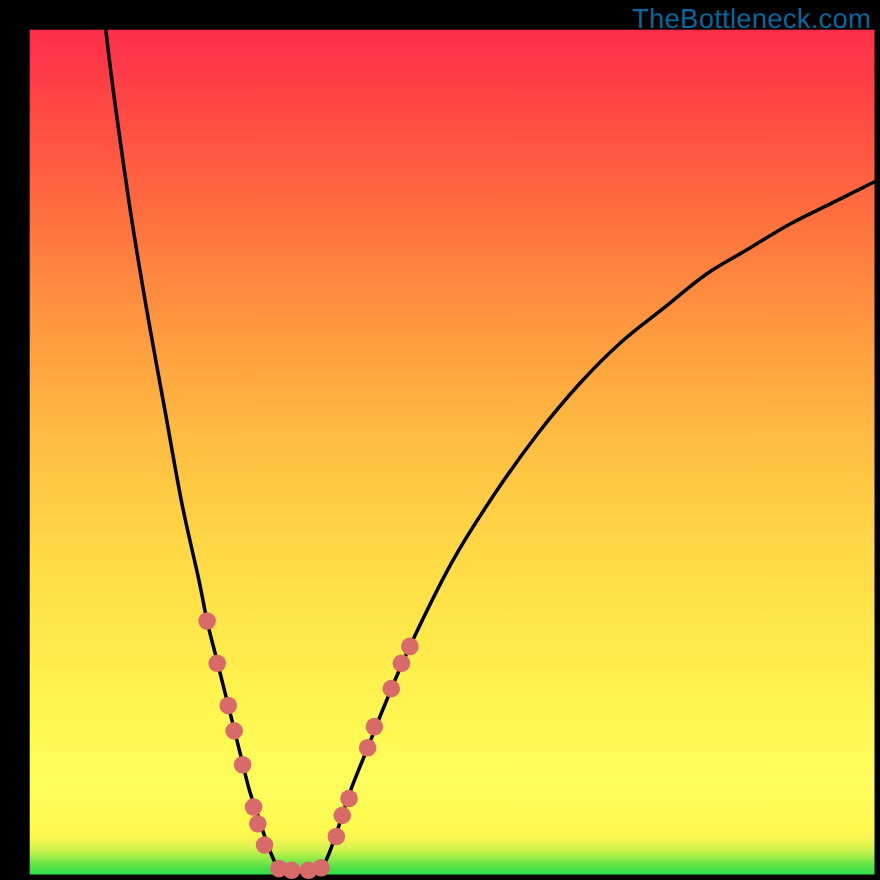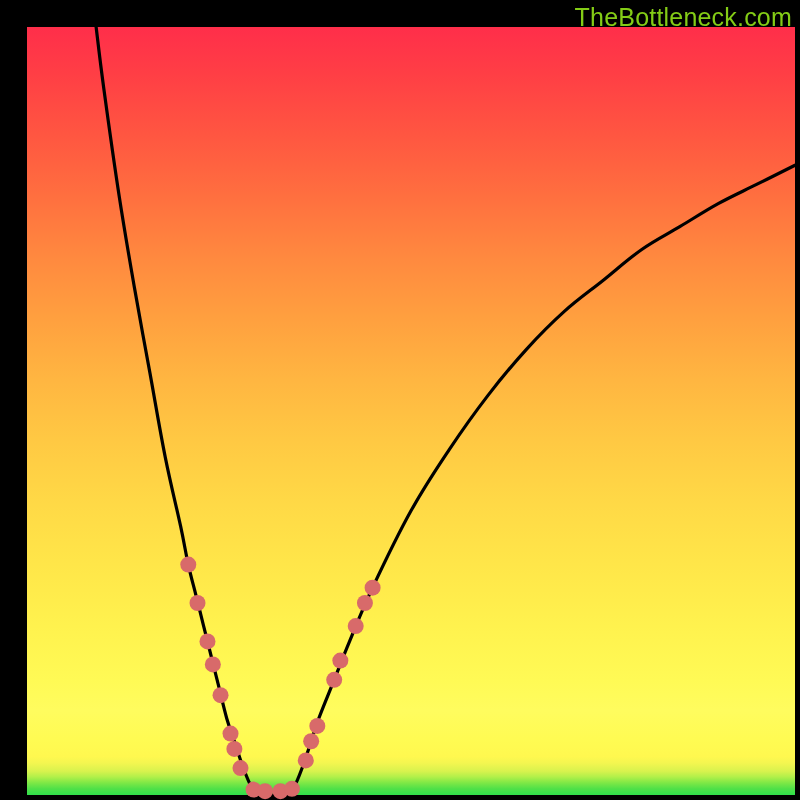--- a/index.html
+++ b/index.html
@@ -46,21 +46,21 @@
       #ff6f3f 78%,
       #ff5641 86%,
       #ff3e45 94%,
       #ff2e4a 100%
     );
   }
   .watermark {
     position: absolute;
     top: 3px;
     right: 8px;
-    color: #84cc16;
+    color: #0369a1;
     font-size: 25px;
     font-weight: 400;
     letter-spacing: 0.2px;
     user-select: none;
   }
   svg.curves {
     position: absolute;
     left: 0;
     top: 0;
     width: 768px;

